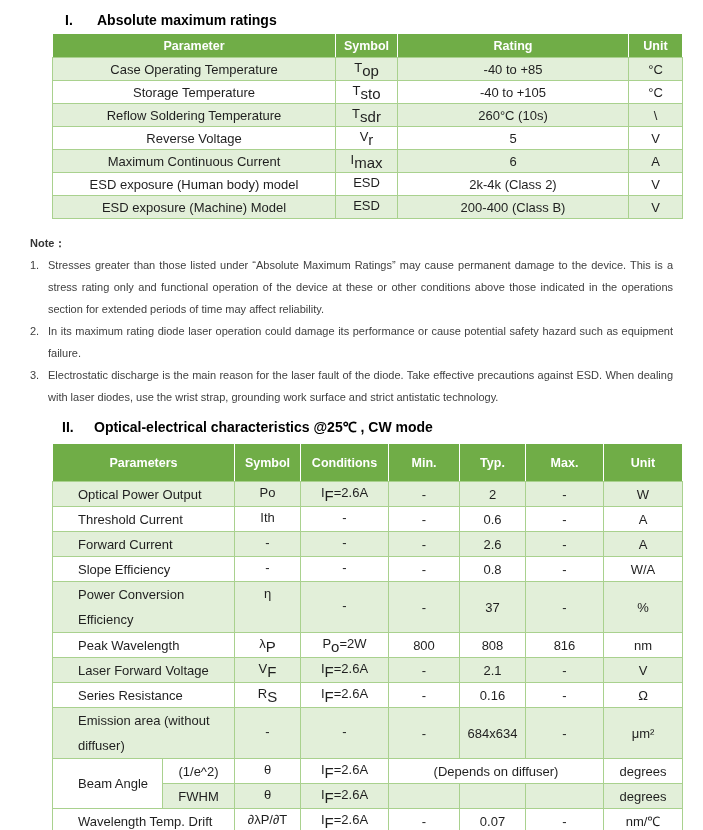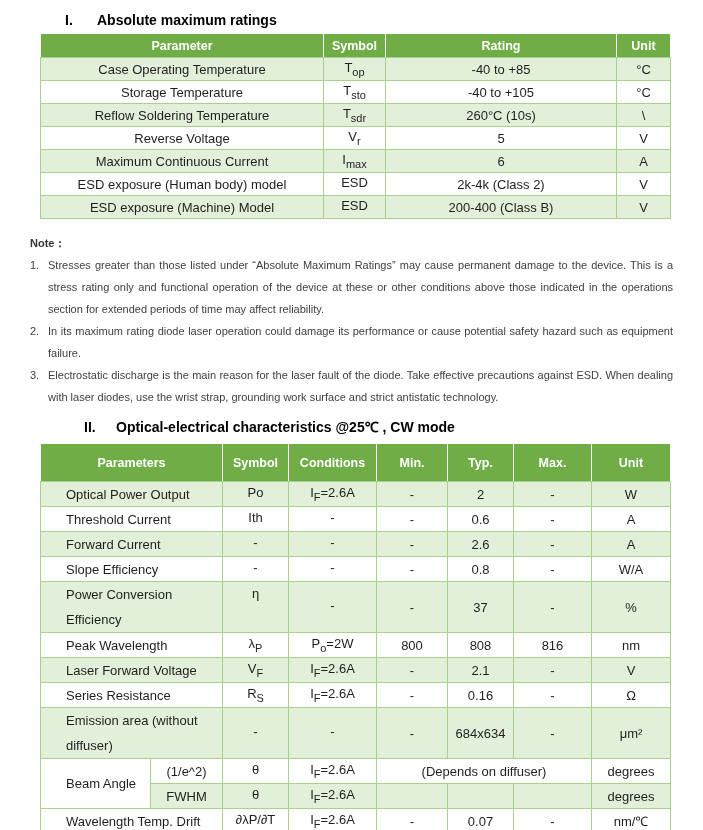--- a/index.html
+++ b/index.html
@@ -13,41 +13,41 @@
     width:703px;height:830px;background:#fff;
     font-family:"Liberation Sans", sans-serif;color:#1f1f1f;
     overflow:hidden;
   }
   .heading{
     display:flex;align-items:baseline;
     font-weight:bold;font-size:14px;color:#000;
   }
   .heading .numeral{display:inline-block;width:32px;flex:0 0 32px;}
   #h1{padding-left:65px;margin-top:12px;margin-bottom:5px;}
-  #h2{padding-left:84px;margin-top:9px;margin-bottom:7px;}
-
-  table{border-collapse:collapse;table-layout:fixed;margin-left:40px;}
+  #h2{padding-left:62px;margin-top:9px;margin-bottom:7px;}
+
+  table{border-collapse:collapse;table-layout:fixed;margin-left:52px;}
   td,th{
     border:1px solid var(--border);
     font-size:13px;text-align:center;vertical-align:middle;
     padding:0;overflow:hidden;
   }
   thead th{
     background:var(--green);color:#fff;font-weight:bold;font-size:12.5px;
     border:1px solid #fff;border-bottom-color:var(--border);
   }
   .t1 thead th{height:24px;}
   .t1 td{height:23px;}
   .t2 thead th{height:38px;}
   .t2 td{height:25px;}
   tr.g td{background:var(--tint);}
   .pl{text-align:left;padding-left:25px;}
   .two{height:50px !important;line-height:25px;}
   .vt{vertical-align:top;padding-top:4px;}
-  .sb{font-size:11px;vertical-align:sub;letter-spacing:0;text-align:right;}
+  .sb{font-size:15px;vertical-align:sub;letter-spacing:0;text-align:right;}
 
   .notes{margin:13px 30px 0 30px;color:#404040;}
   .note-label{font-weight:bold;font-size:11px;color:#333;line-height:22px;}
   .note-item{display:flex;line-height:22px;font-size:11px;}
   .note-num{flex:0 0 18px;width:18px;}
   .note-text{flex:1;text-align:justify;}
 </style>
 </head>
 <body>
 

